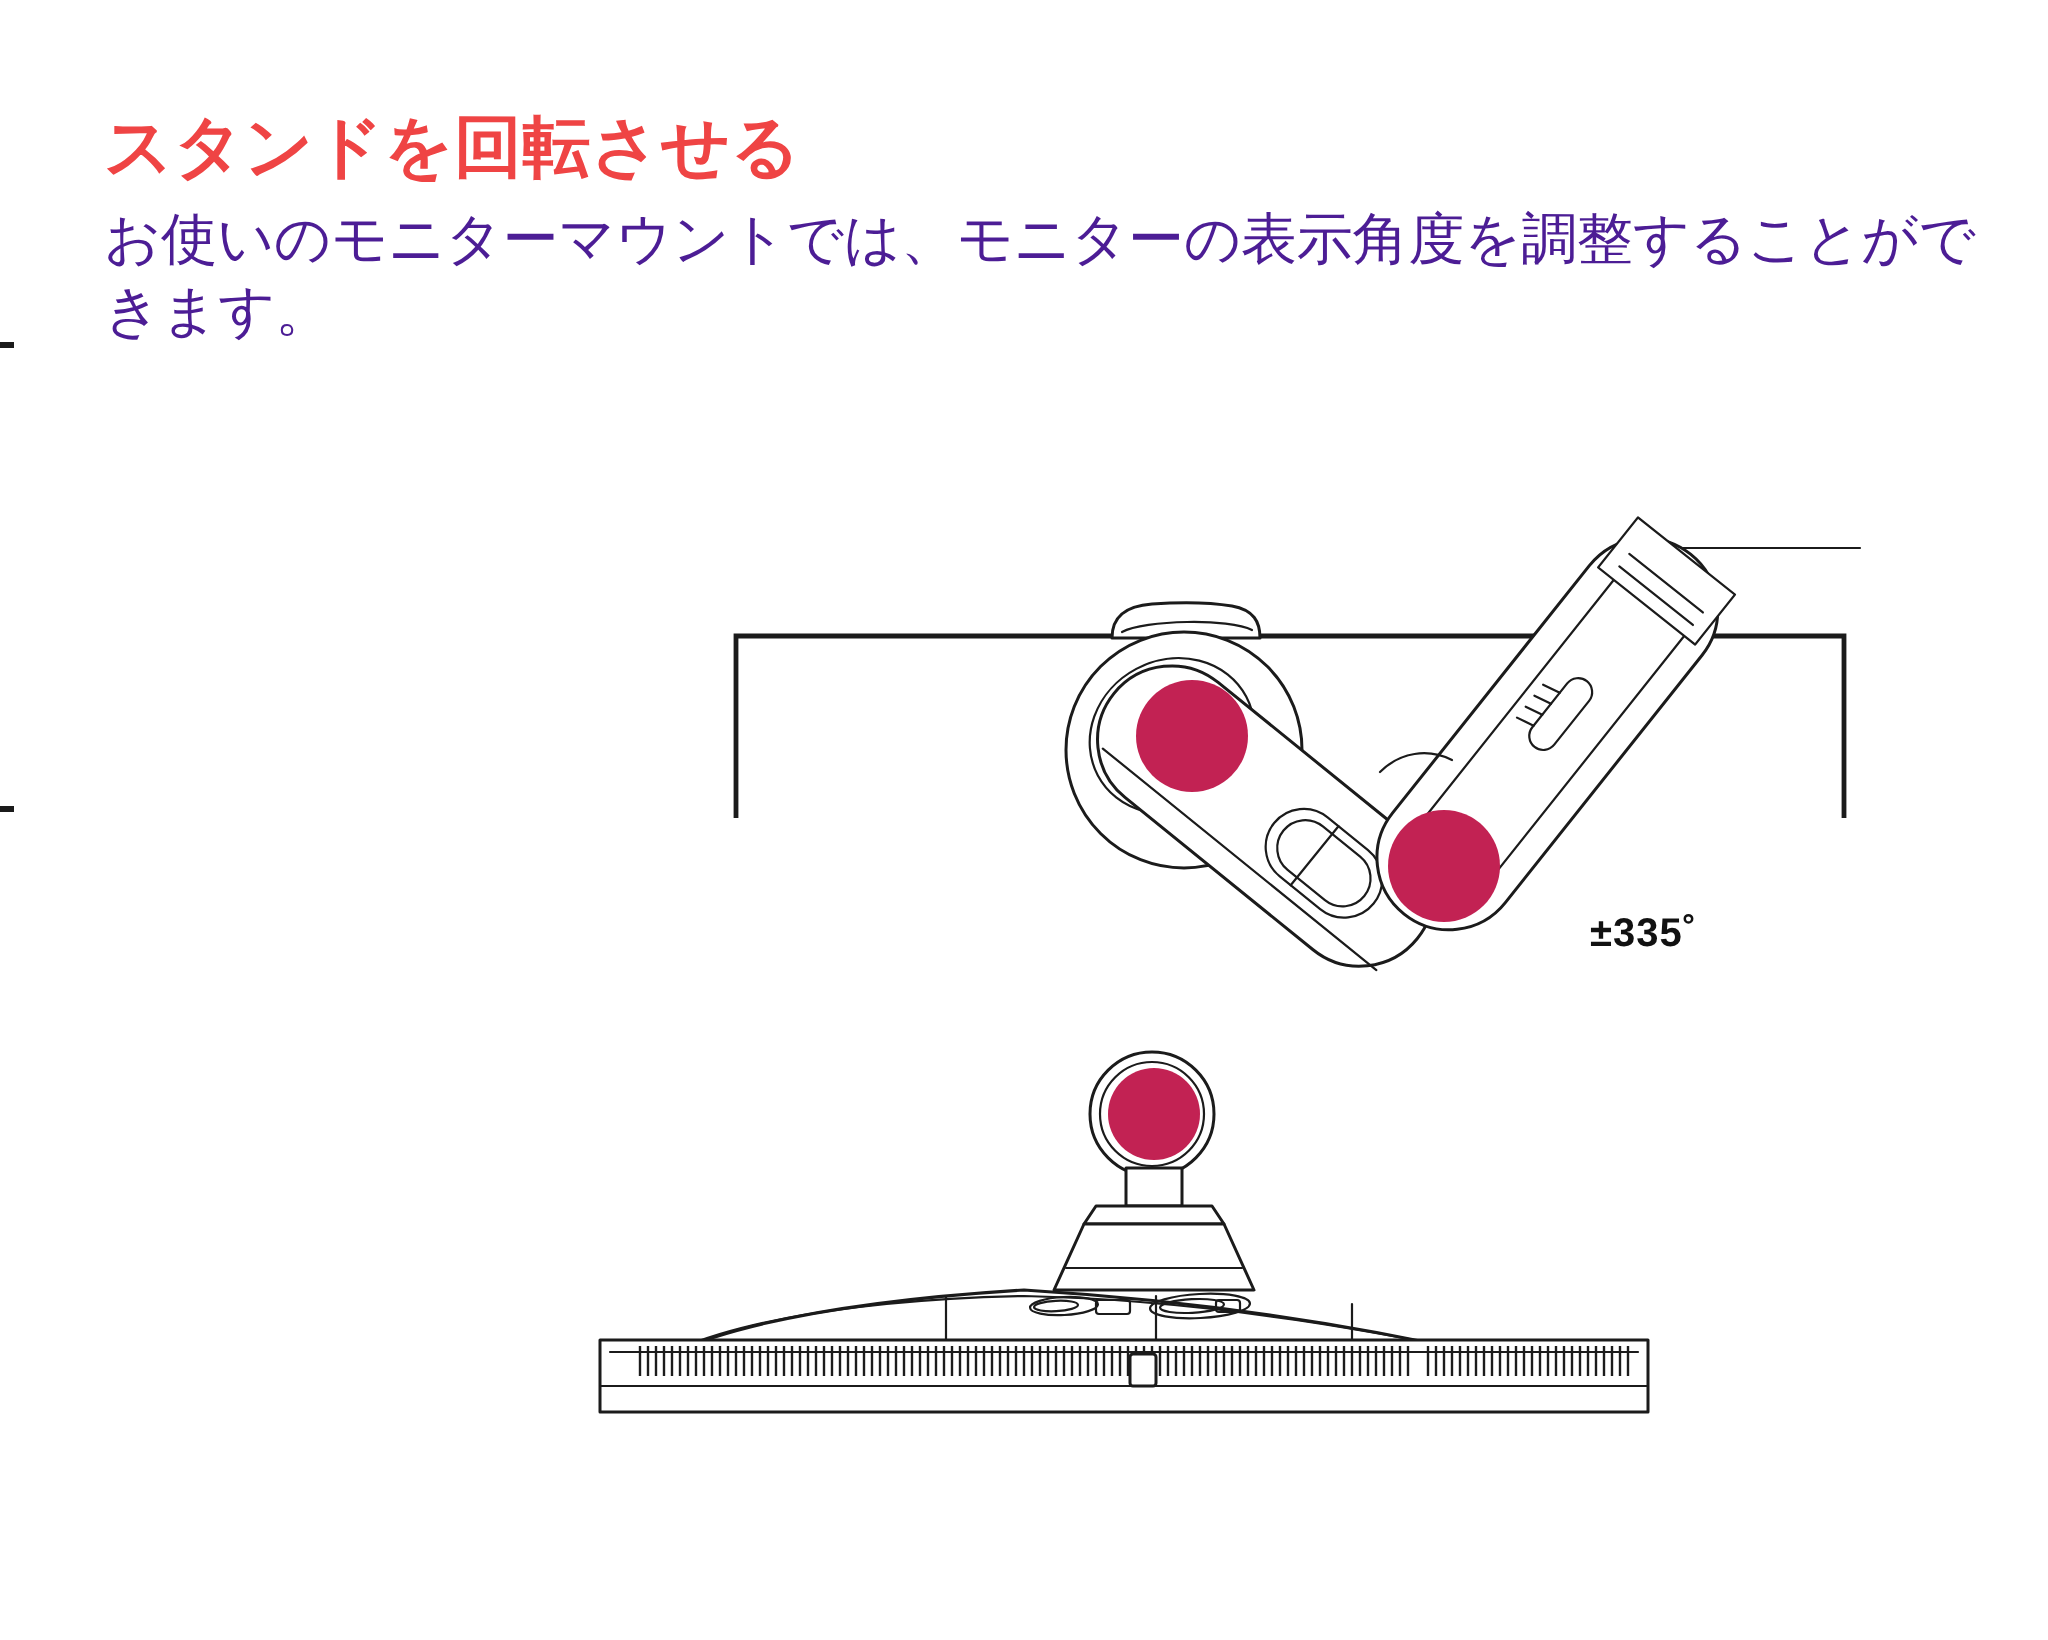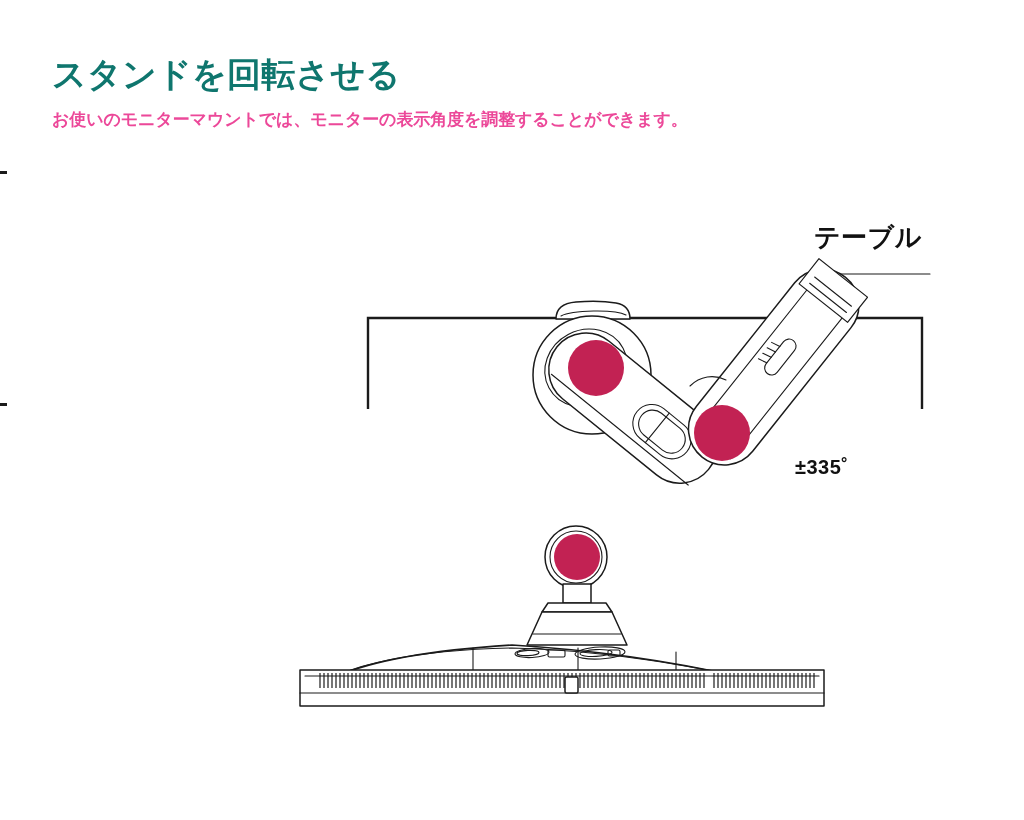--- a/index.html
+++ b/index.html
@@ -31,30 +31,30 @@
     top: 52px;
     width: 944px;
   }
 
   .page-title {
     font-size: 34px;
     line-height: 44px;
     font-weight: 700;
     letter-spacing: 0.2px;
     margin: 0 0 6px 0;
-    color: #0f766e;
+    color: #ef4444;
     white-space: nowrap;
   }
 
   .page-body {
-    font-size: 17px;
+    font-size: 28px;
     line-height: 36px;
-    font-weight: 700;
+    font-weight: 400;
     margin: 0;
-    color: #ec4899;
+    color: #4c1d95;
     letter-spacing: -0.1px;
   }
 
   
   .crop-tick {
     position: absolute;
     background: #1b1b1b;
     width: 7px;
     height: 3px;
   }
@@ -254,17 +254,16 @@
                      M810 673 v15 M814 673 v15"></path>
           </g>
         </g>
 
         <rect class="fillw" x="565" y="677" width="13" height="16" rx="1.5"></rect>
       </g>
 
     </svg>
   </div>
 
-  <div class="callout callout-table">テーブル</div>
 
   <div class="callout callout-angle">±335˚</div>
 
 </div>
 
 </body></html>

